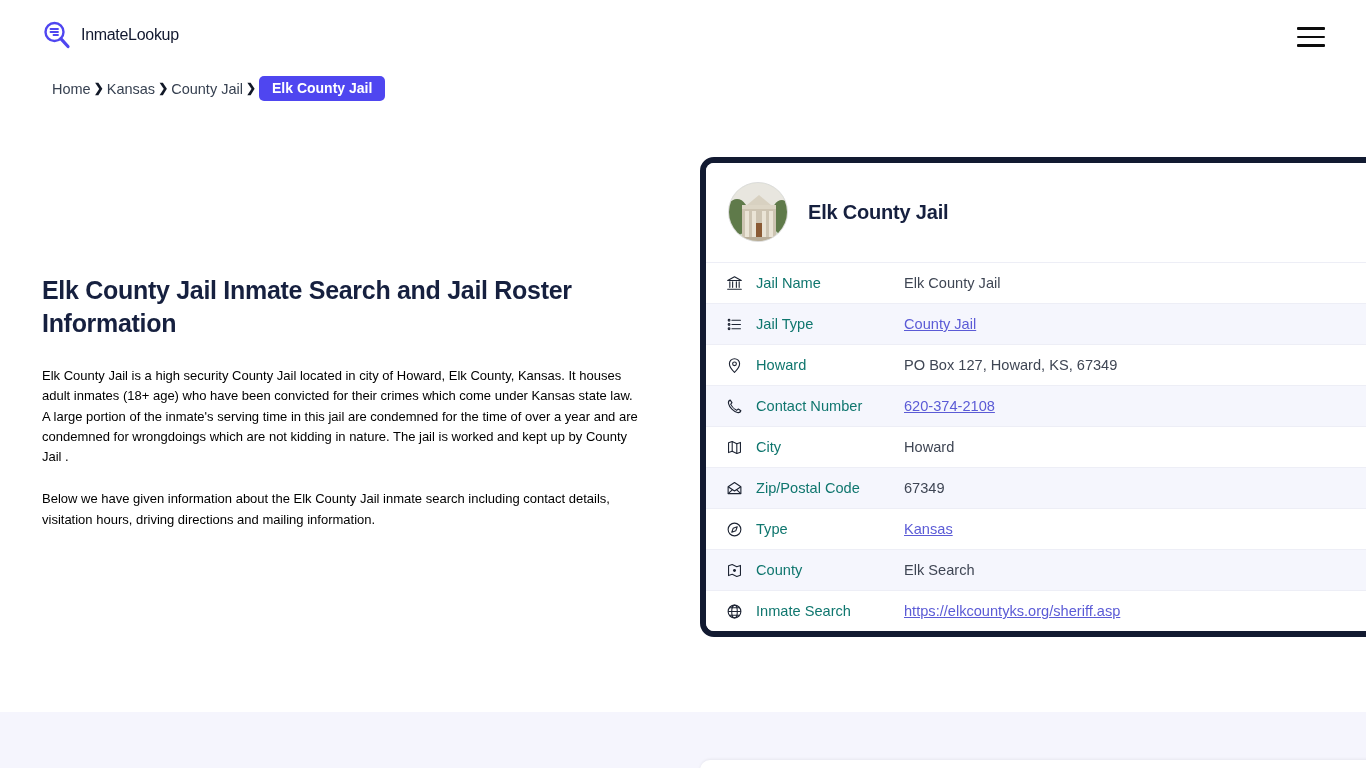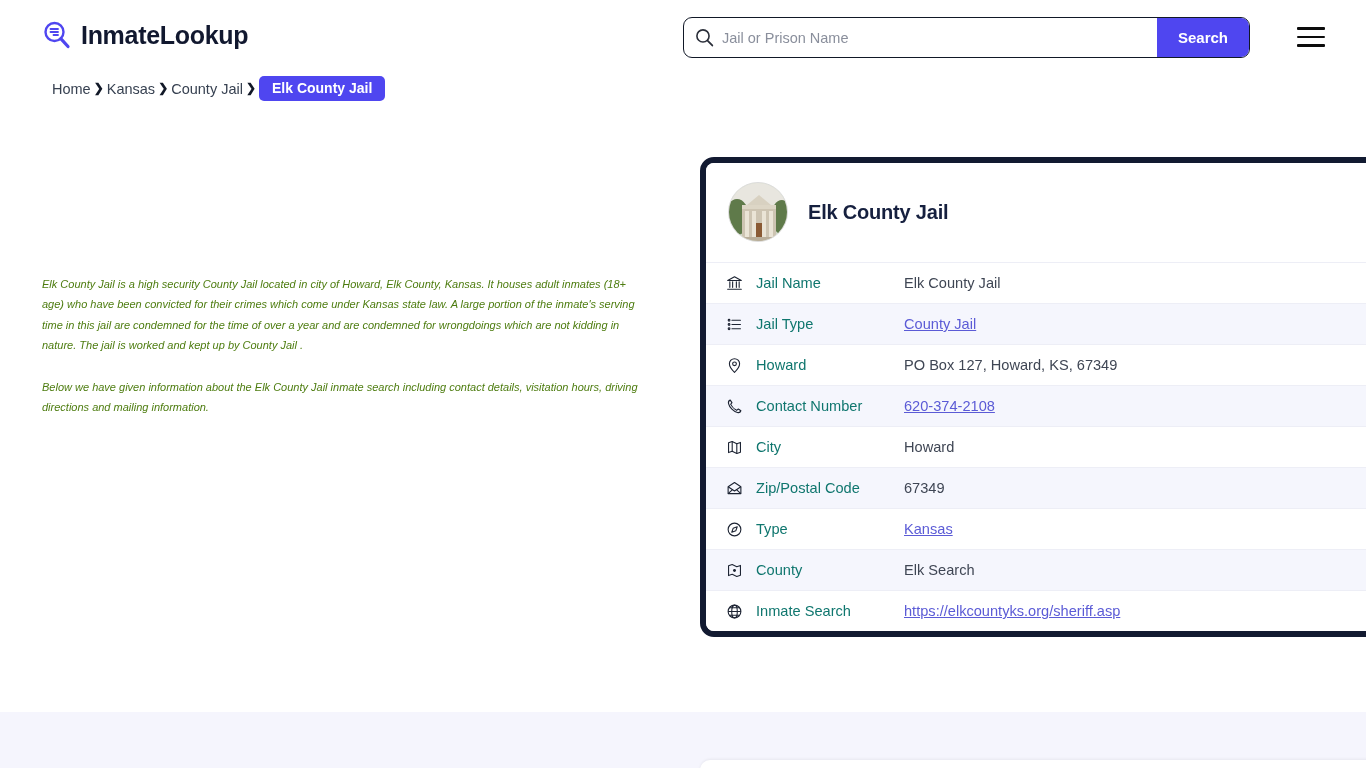--- a/index.html
+++ b/index.html
@@ -41,22 +41,22 @@
     gap: 9px;
     text-decoration: none;
   }
   .brand-mark {
     width: 30px;
     height: 30px;
     position: relative;
     flex: none;
   }
   .brand-text {
-    font-size: 25px;
-    font-weight: 700;
+    font-size: 16px;
+    font-weight: 400;
     color: #11182f;
     letter-spacing: -0.3px;
     white-space: nowrap;
   }
 
   .search-wrap {
     position: absolute;
     left: 683px;
     top: 17px;
     width: 567px;
@@ -166,26 +166,25 @@
   .page-title {
     font-size: 25px;
     line-height: 33px;
     font-weight: 700;
     color: #16203f;
     letter-spacing: -0.3px;
     margin-bottom: 26px;
     max-width: 530px;
   }
   .body-p {
-    font-size: 11px;
+    font-size: 13px;
     line-height: 20.3px;
-    color: #4d7c0f;
+    color: #000000;
     margin-bottom: 22px;
     max-width: 596px;
-    font-style: italic;
   }
 
   
   .info-card {
     position: absolute;
     left: 700px;
     top: 157px;
     width: 760px;
     border: 6px solid #121a31;
     border-radius: 14px;
@@ -282,49 +281,40 @@
           <circle cx="12.5" cy="12" r="9" fill="none" stroke="#4f46f0" stroke-width="2.4"></circle>
           <line x1="18.8" y1="18.6" x2="26" y2="26.5" stroke="#4f46f0" stroke-width="3.2" stroke-linecap="round"></line>
           <line x1="8.5" y1="9" x2="16" y2="9" stroke="#4f46f0" stroke-width="1.8" stroke-linecap="round"></line>
           <line x1="8.5" y1="12" x2="16" y2="12" stroke="#4f46f0" stroke-width="1.8" stroke-linecap="round"></line>
           <line x1="11.5" y1="15" x2="16" y2="15" stroke="#4f46f0" stroke-width="1.8" stroke-linecap="round"></line>
         </svg>
       </span>
       <span class="brand-text">InmateLookup</span>
     </a>
 
-    <div class="search-wrap">
-      <span class="search-icon-box">
-        <svg width="19" height="19" viewBox="0 0 20 20">
-          <circle cx="8.4" cy="8.4" r="6.4" fill="none" stroke="#2b2f3a" stroke-width="1.7"></circle>
-          <line x1="13.2" y1="13.2" x2="18.2" y2="18.4" stroke="#2b2f3a" stroke-width="1.9" stroke-linecap="round"></line>
-        </svg>
-      </span>
-      <input class="search-input" type="text" placeholder="Jail or Prison Name" style="">
-      <button class="search-btn">Search</button>
-    </div>
 
     <button class="hamburger">
       <span></span>
       <span></span>
       <span></span>
     </button>
   </div>
 
   <nav class="breadcrumb">
     <a class="crumb" href="#">Home</a>
     <span class="crumb-sep">❯</span>
     <a class="crumb" href="#">Kansas</a>
     <span class="crumb-sep">❯</span>
     <a class="crumb" href="#">County Jail</a>
     <span class="crumb-sep">❯</span>
     <span class="crumb-current">Elk County Jail</span>
   </nav>
 
   <div class="left-col">
+    <h1 class="page-title">Elk County Jail Inmate Search and Jail Roster Information</h1>
     <p class="body-p">Elk County Jail is a high security County Jail located in city of Howard, Elk County, Kansas. It houses adult inmates (18+ age) who have been convicted for their crimes which come under Kansas state law. A large portion of the inmate's serving time in this jail are condemned for the time of over a year and are condemned for wrongdoings which are not kidding in nature. The jail is worked and kept up by County Jail .</p>
     <p class="body-p">Below we have given information about the Elk County Jail inmate search including contact details, visitation hours, driving directions and mailing information.</p>
   </div>
 
   <div class="info-card">
     <div class="card-head">
       <span class="avatar">
         <svg width="60" height="60" viewBox="0 0 60 60">
           <rect x="0" y="0" width="60" height="60" fill="#cfd8c8"></rect>
           <rect x="0" y="0" width="60" height="26" fill="#e8e6df"></rect>

